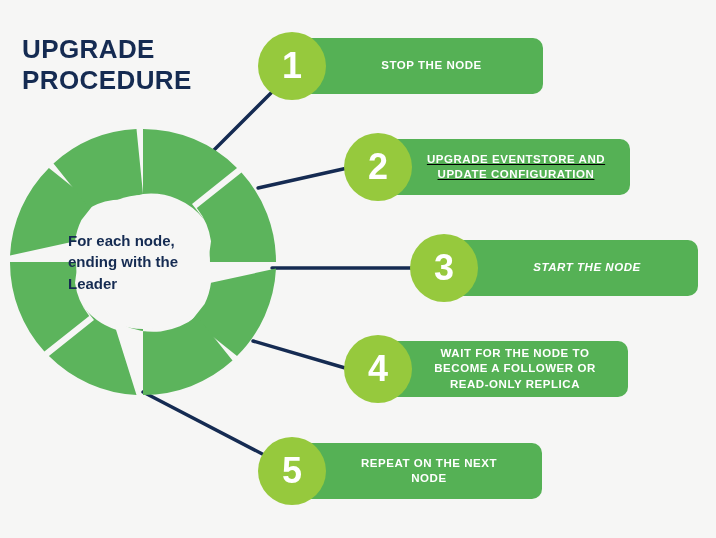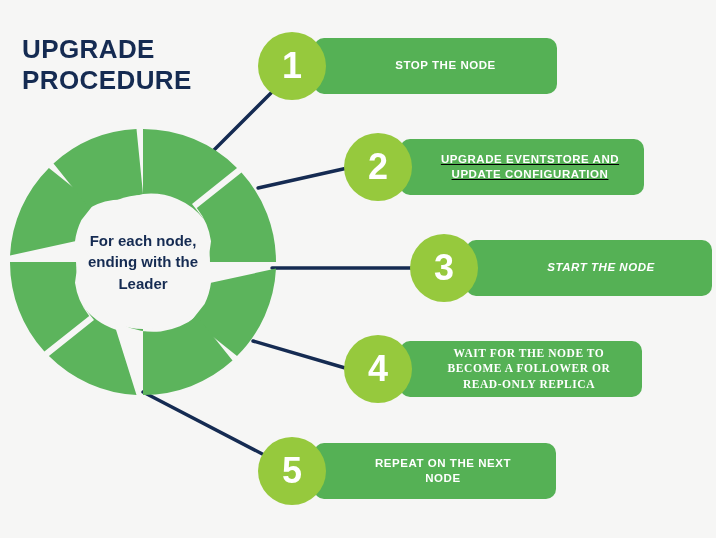--- a/index.html
+++ b/index.html
@@ -56,21 +56,20 @@
     width: 266px;
     height: 266px;
     display: flex;
     align-items: center;
     justify-content: center;
     z-index: 4;
     pointer-events: none;
   }
   #cycle-center-label .inner {
     width: 150px;
-    text-align: center;
     font-size: 15px;
     font-weight: bold;
     line-height: 1.42;
     color: #152b52;
     white-space: pre-line;
   }
 
   
   #connectors {
     position: absolute;
@@ -81,21 +80,21 @@
   }
 
   
   .step {
     position: absolute;
     height: 56px;
     z-index: 5;
   }
   .step-bar {
     position: absolute;
-    left: 56px;
+    left: 42px;
     top: 0;
     height: 56px;
     border-radius: 10px;
     background: #55b155;
     display: flex;
     align-items: center;
     justify-content: center;
   }
   .step-bar .label {
     color: #ffffff;
@@ -130,21 +129,21 @@
   }
 
   
   #step-1 { left: 258px; top: 38px; }
   #step-1 .step-bar { width: 243px; }
   #step-2 { left: 344px; top: 139px; }
   #step-2 .step-bar { width: 244px; text-decoration: underline; }
   #step-3 { left: 410px; top: 240px; }
   #step-3 .step-bar { width: 246px; }
   #step-4 { left: 344px; top: 341px; }
-  #step-4 .step-bar { width: 242px; font-family: Liberation Serif, serif; }
+  #step-4 .step-bar { width: 242px; }
   #step-5 { left: 258px; top: 443px; }
   #step-5 .step-bar { width: 242px; }
 
   #step-1 .step-bar .label { padding-left: 30px; }
   #step-3 .step-bar .label { padding-left: 34px; font-style: italic; }
 </style>
 </head>
 <body>
 
 <div id="canvas">

